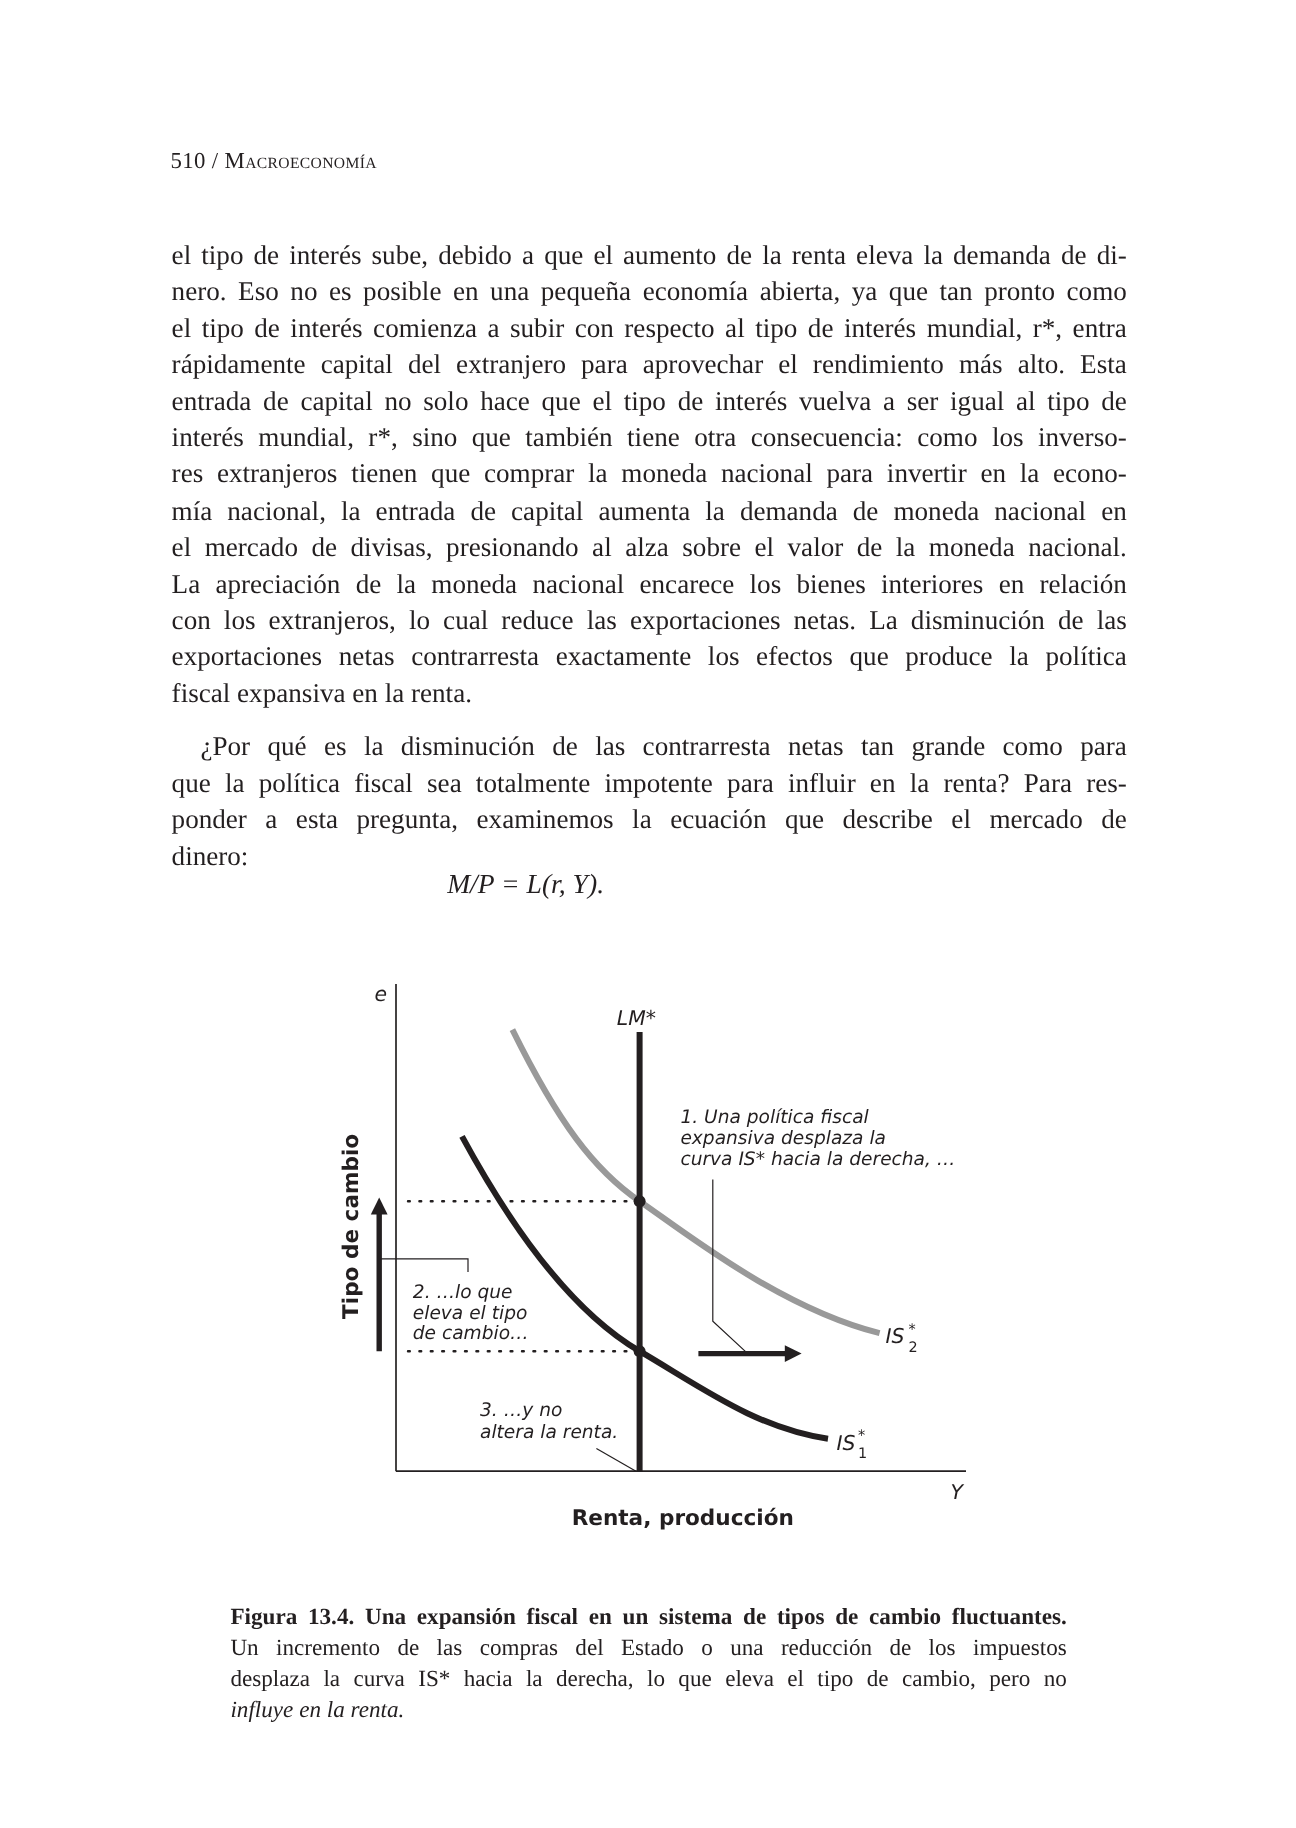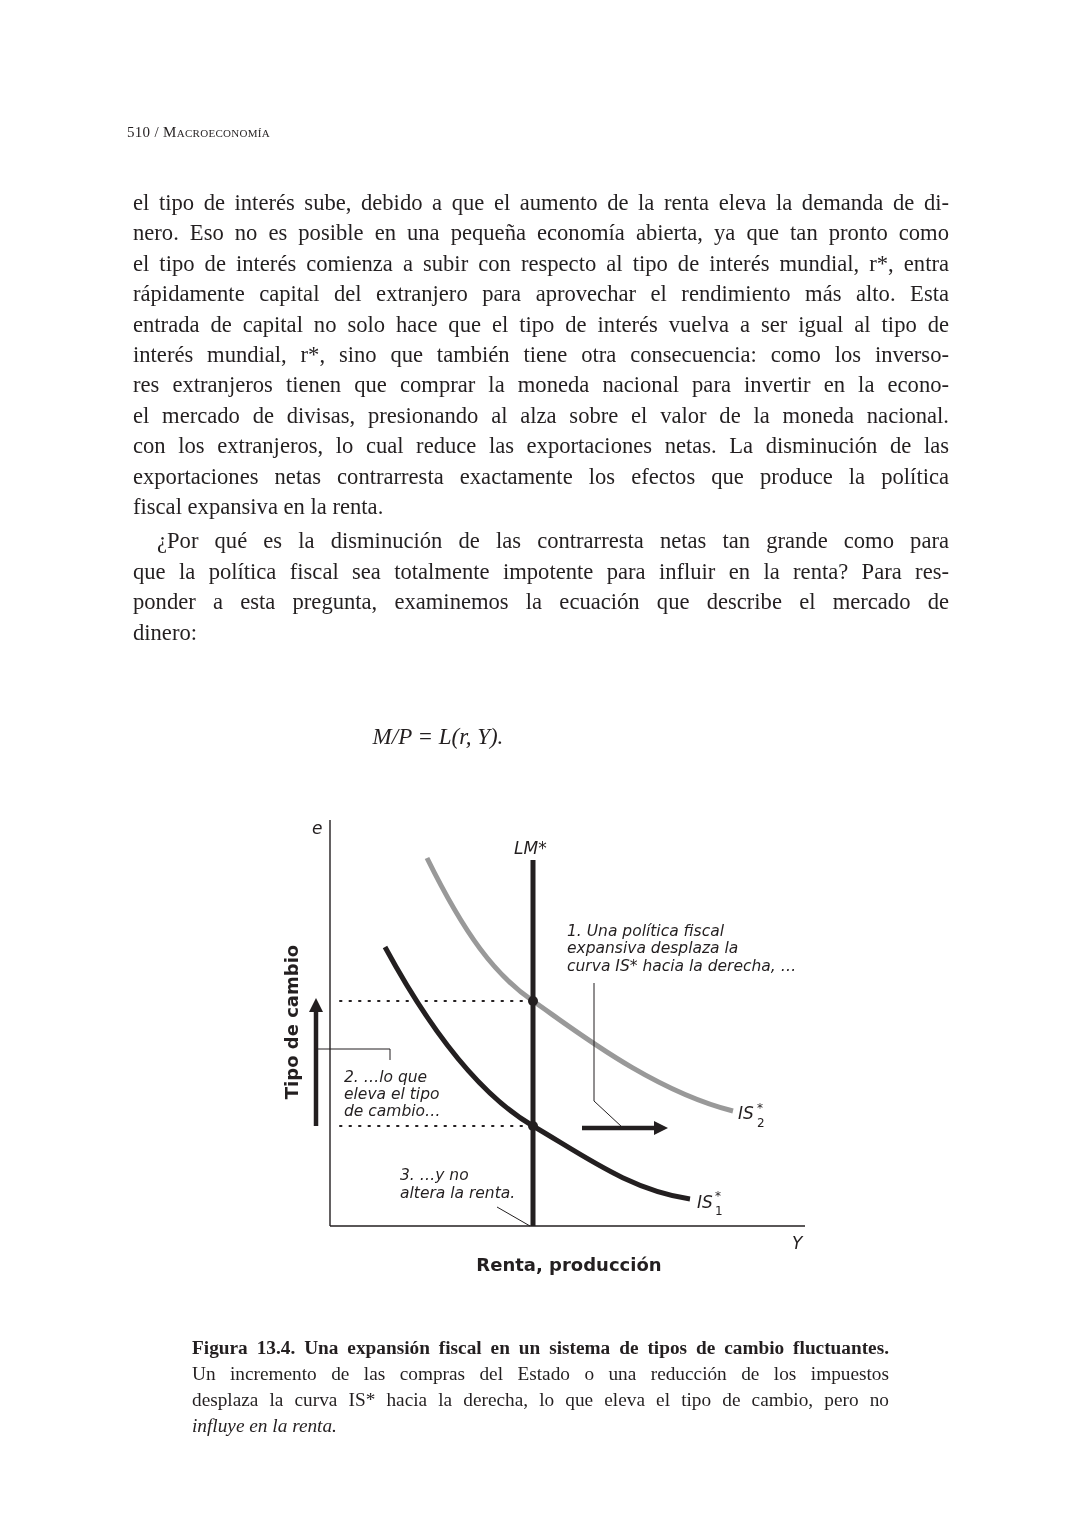--- a/index.html
+++ b/index.html
@@ -1,20 +1,20 @@
 <!DOCTYPE html>
 <html><head>
   <meta charset="utf-8">
   <style>
     html, body { margin: 0; padding: 0; background: #ffffff; }
     body { width: 1080px; height: 1523px; position: relative; overflow: hidden; color: #231f20; }
-    .page-header { position: absolute; left: 127px; top: 124px; font-family: "Liberation Serif", "DejaVu Serif", serif; font-size: 15px; letter-spacing: 0.3px; }
+    .page-header { position: absolute; left: 142px; top: 124px; font-family: "Liberation Serif", "DejaVu Serif", serif; font-size: 19px; letter-spacing: 0.3px; }
     .page-header .sc { font-variant: small-caps; }
     .body-text { position: absolute; left: 129px; top: 184px; width: 824px; font-family: "Liberation Serif", "DejaVu Serif", serif; font-size: 22.6px; line-height: 30.4px; text-align: justify; }
-    .body-text p { margin: 4px; }
+    .body-text p { margin: 14px; }
     .line { display: block; text-align: justify; text-align-last: justify; white-space: nowrap; }
     .line.last { text-align-last: left; }
     .equation { position: absolute; left: 0; width: 876px; top: 724px; text-align: center; font-family: "Liberation Serif", "DejaVu Serif", serif; font-size: 23px; font-style: italic; }
     .figure { position: absolute; left: 0; top: 0; width: 1080px; height: 1300px; }
     .fig-svg { position: absolute; left: 0; top: 0; }
     .caption { position: absolute; left: 192px; top: 1298px; width: 697px; font-family: "Liberation Serif", "DejaVu Serif", serif; font-size: 19.3px; line-height: 26px; text-align: justify; }
     .caption .title { font-weight: bold; margin-top: 37px; }
     .caption .l { display: block; white-space: nowrap; text-align: justify; text-align-last: justify; }
     .caption .l.last { text-align-last: left; font-style: italic; }
     .lbl { font-family: "DejaVu Sans", "Liberation Sans", sans-serif; }
@@ -30,21 +30,23 @@
 
 <div class="body-text">
   <p>
     <span class="line">el tipo de interés sube, debido a que el aumento de la renta eleva la demanda de di-</span>
     <span class="line">nero. Eso no es posible en una pequeña economía abierta, ya que tan pronto como</span>
     <span class="line">el tipo de interés comienza a subir con respecto al tipo de interés mundial, r*, entra</span>
     <span class="line">rápidamente capital del extranjero para aprovechar el rendimiento más alto. Esta</span>
     <span class="line">entrada de capital no solo hace que el tipo de interés vuelva a ser igual al tipo de</span>
     <span class="line">interés mundial, r*, sino que también tiene otra consecuencia: como los inverso-</span>
     <span class="line">res extranjeros tienen que comprar la moneda nacional para invertir en la econo-</span>
+    <span class="line">mía nacional, la entrada de capital aumenta la demanda de moneda nacional en</span>
     <span class="line">el mercado de divisas, presionando al alza sobre el valor de la moneda nacional.</span>
+    <span class="line">La apreciación de la moneda nacional encarece los bienes interiores en relación</span>
     <span class="line">con los extranjeros, lo cual reduce las exportaciones netas. La disminución de las</span>
     <span class="line">exportaciones netas contrarresta exactamente los efectos que produce la política</span>
     <span class="line last">fiscal expansiva en la renta.</span>
   </p>
   <p>
     <span class="line" style="padding-left:24px">¿Por qué es la disminución de las contrarresta netas tan grande como para</span>
     <span class="line">que la política fiscal sea totalmente impotente para influir en la renta? Para res-</span>
     <span class="line">ponder a esta pregunta, examinemos la ecuación que describe el mercado de</span>
     <span class="line last">dinero:</span>
   </p>

